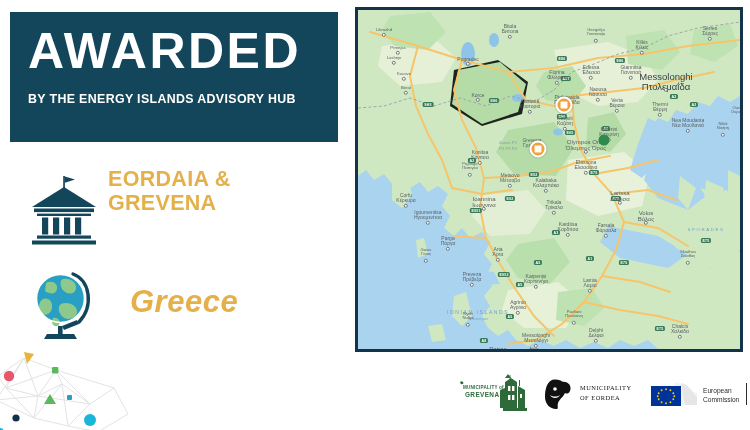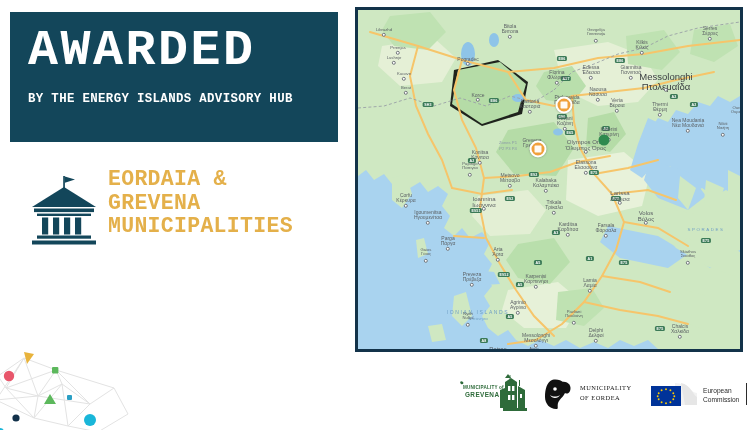--- a/index.html
+++ b/index.html
@@ -3,21 +3,21 @@
 <meta charset="utf-8">
 <style>
   html,body{margin:0;padding:0;}
   body{
     width:750px;height:430px;overflow:hidden;background:#ffffff;
     font-family:"Liberation Sans", sans-serif;position:relative;
   }
   #stage{position:relative;width:750px;height:430px;background:#fff;overflow:hidden;}
 
   
-  #left-panel{position:absolute;left:0;top:0;width:350px;height:430px;font-family:Liberation Mono, monospace;}
+  #left-panel{position:absolute;left:0;top:0;width:350px;height:430px;}
 
   .awarded-banner{
     position:absolute;left:10px;top:12px;width:328px;height:130px;
     background:#13465a;box-sizing:border-box;padding:10px 18px 0 18px;
   }
   .awarded-title{
     color:#ffffff;font-size:50px;font-weight:bold;letter-spacing:2.5px;
     line-height:58px;margin:0;white-space:nowrap;
   }
   .awarded-sub1{
@@ -127,24 +127,46 @@
           <rect x="34" y="43.5" width="6.2" height="17" fill="#13465a"></rect>
           <rect x="45" y="43.5" width="6.2" height="17" fill="#13465a"></rect>
 
           <rect x="7" y="61.5" width="54" height="3.2" fill="#13465a"></rect>
           <rect x="2" y="66.5" width="64" height="4" fill="#13465a"></rect>
         </svg>
       </div>
       <div class="muni-name">
         <div>EORDAIA &amp;</div>
         <div>GREVENA</div>
-        <div>MUNICIPALITIES</div>
       </div>
     </div>
 
+    <div class="globe-row">
+      <div class="globe-icon">
+        <svg viewBox="0 0 66 72" width="66" height="72">
+
+          <path d="M40 6 C57 12 61 38 46 54" stroke="#13465a" stroke-width="3.4" fill="none" stroke-linecap="round"></path>
+
+          <circle cx="27.5" cy="30.5" r="24" fill="#2a9fc4"></circle>
+
+          <path d="M13 15 C19 12 25 15 24 21 C23 27 16 26 12 23 Z" fill="#8cc98a"></path>
+          <path d="M30 11 C38 10 44 15 43 21 C41 28 32 26 29 21 C27 17 27 12 30 11 Z" fill="#8cc98a"></path>
+          <path d="M10 31 C16 29 20 34 19 40 C18 47 10 49 7 44 C5 39 6 33 10 31 Z" fill="#8cc98a"></path>
+          <path d="M28 36 C36 33 45 38 44 45 C42 52 32 53 28 47 C25 43 25 38 28 36 Z" fill="#8cc98a"></path>
+          <path d="M20 50 C25 49 28 53 26 57 C23 60 19 57 19 54 Z" fill="#8cc98a"></path>
+
+          <circle cx="27.5" cy="30.5" r="24" fill="none" stroke="#ffffff" stroke-width="1.6"></circle>
+
+          <path d="M44 52 L46 56 L31 62 L29 58 Z" fill="#13465a"></path>
+          <rect x="25" y="58" width="4.6" height="8" fill="#13465a"></rect>
+          <path d="M14 66 L41 66 L44 71 L11 71 Z" fill="#13465a"></path>
+        </svg>
+      </div>
+      <div class="country-name">Greece</div>
+    </div>
 
     <div class="network-deco">
       <svg viewBox="0 0 140 86" width="140" height="86">
         <g stroke="#e3e3e3" stroke-width="1" fill="none">
           <path d="M4 28 L30 10 L62 22 L44 48 L12 40 Z"></path>
           <path d="M2 52 L30 10"></path>
             <path d="M2 52 L44 48"></path>
           <path d="M30 10 L44 48"></path>
             <path d="M12 40 L62 22"></path>
           <path d="M44 48 L68 36 L96 56 L74 78 L40 70 Z"></path>

